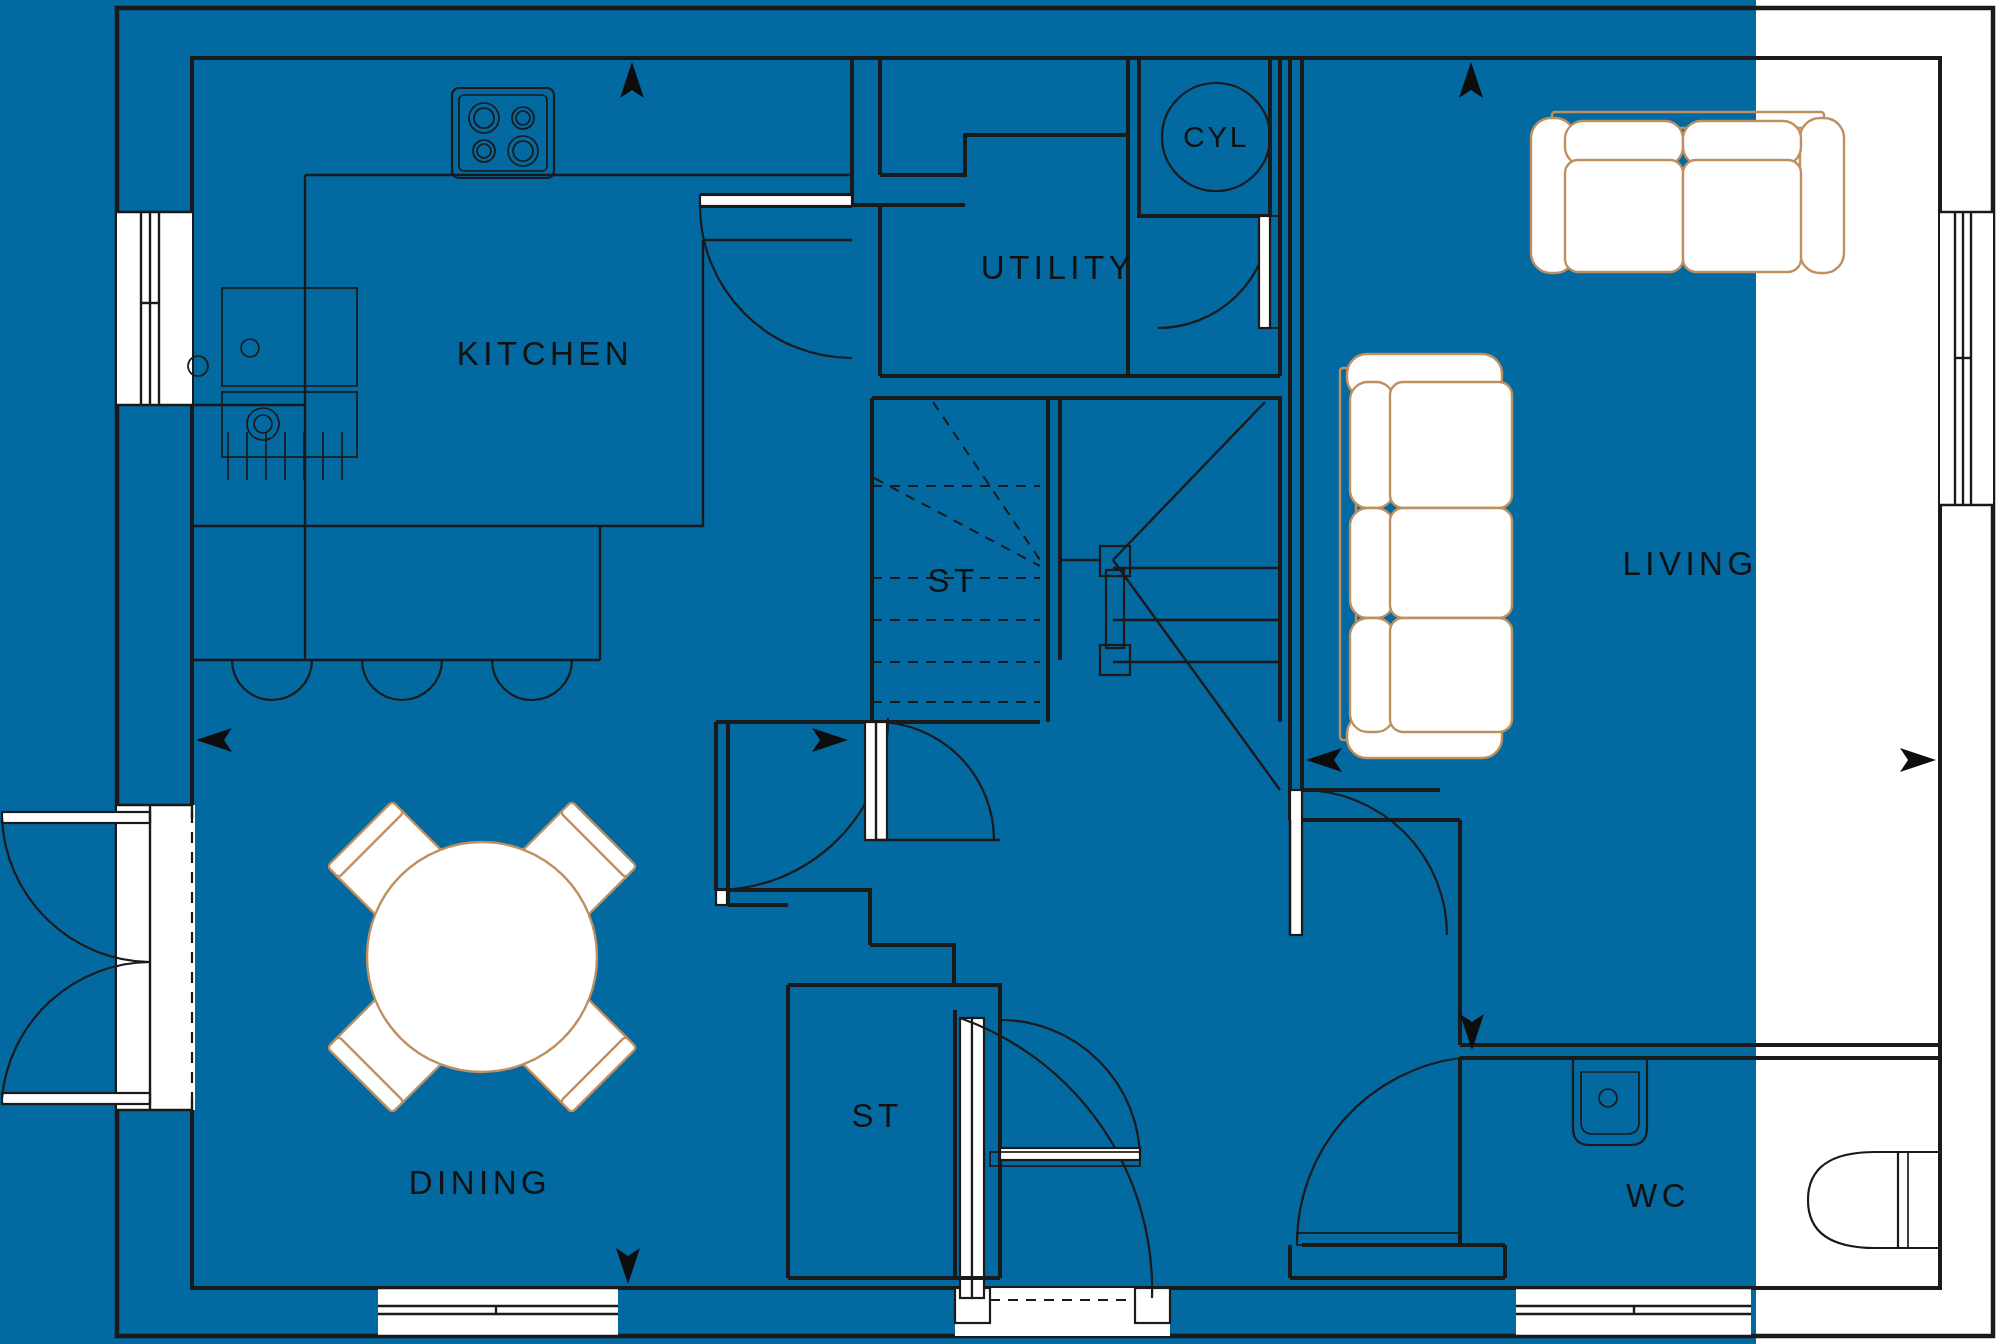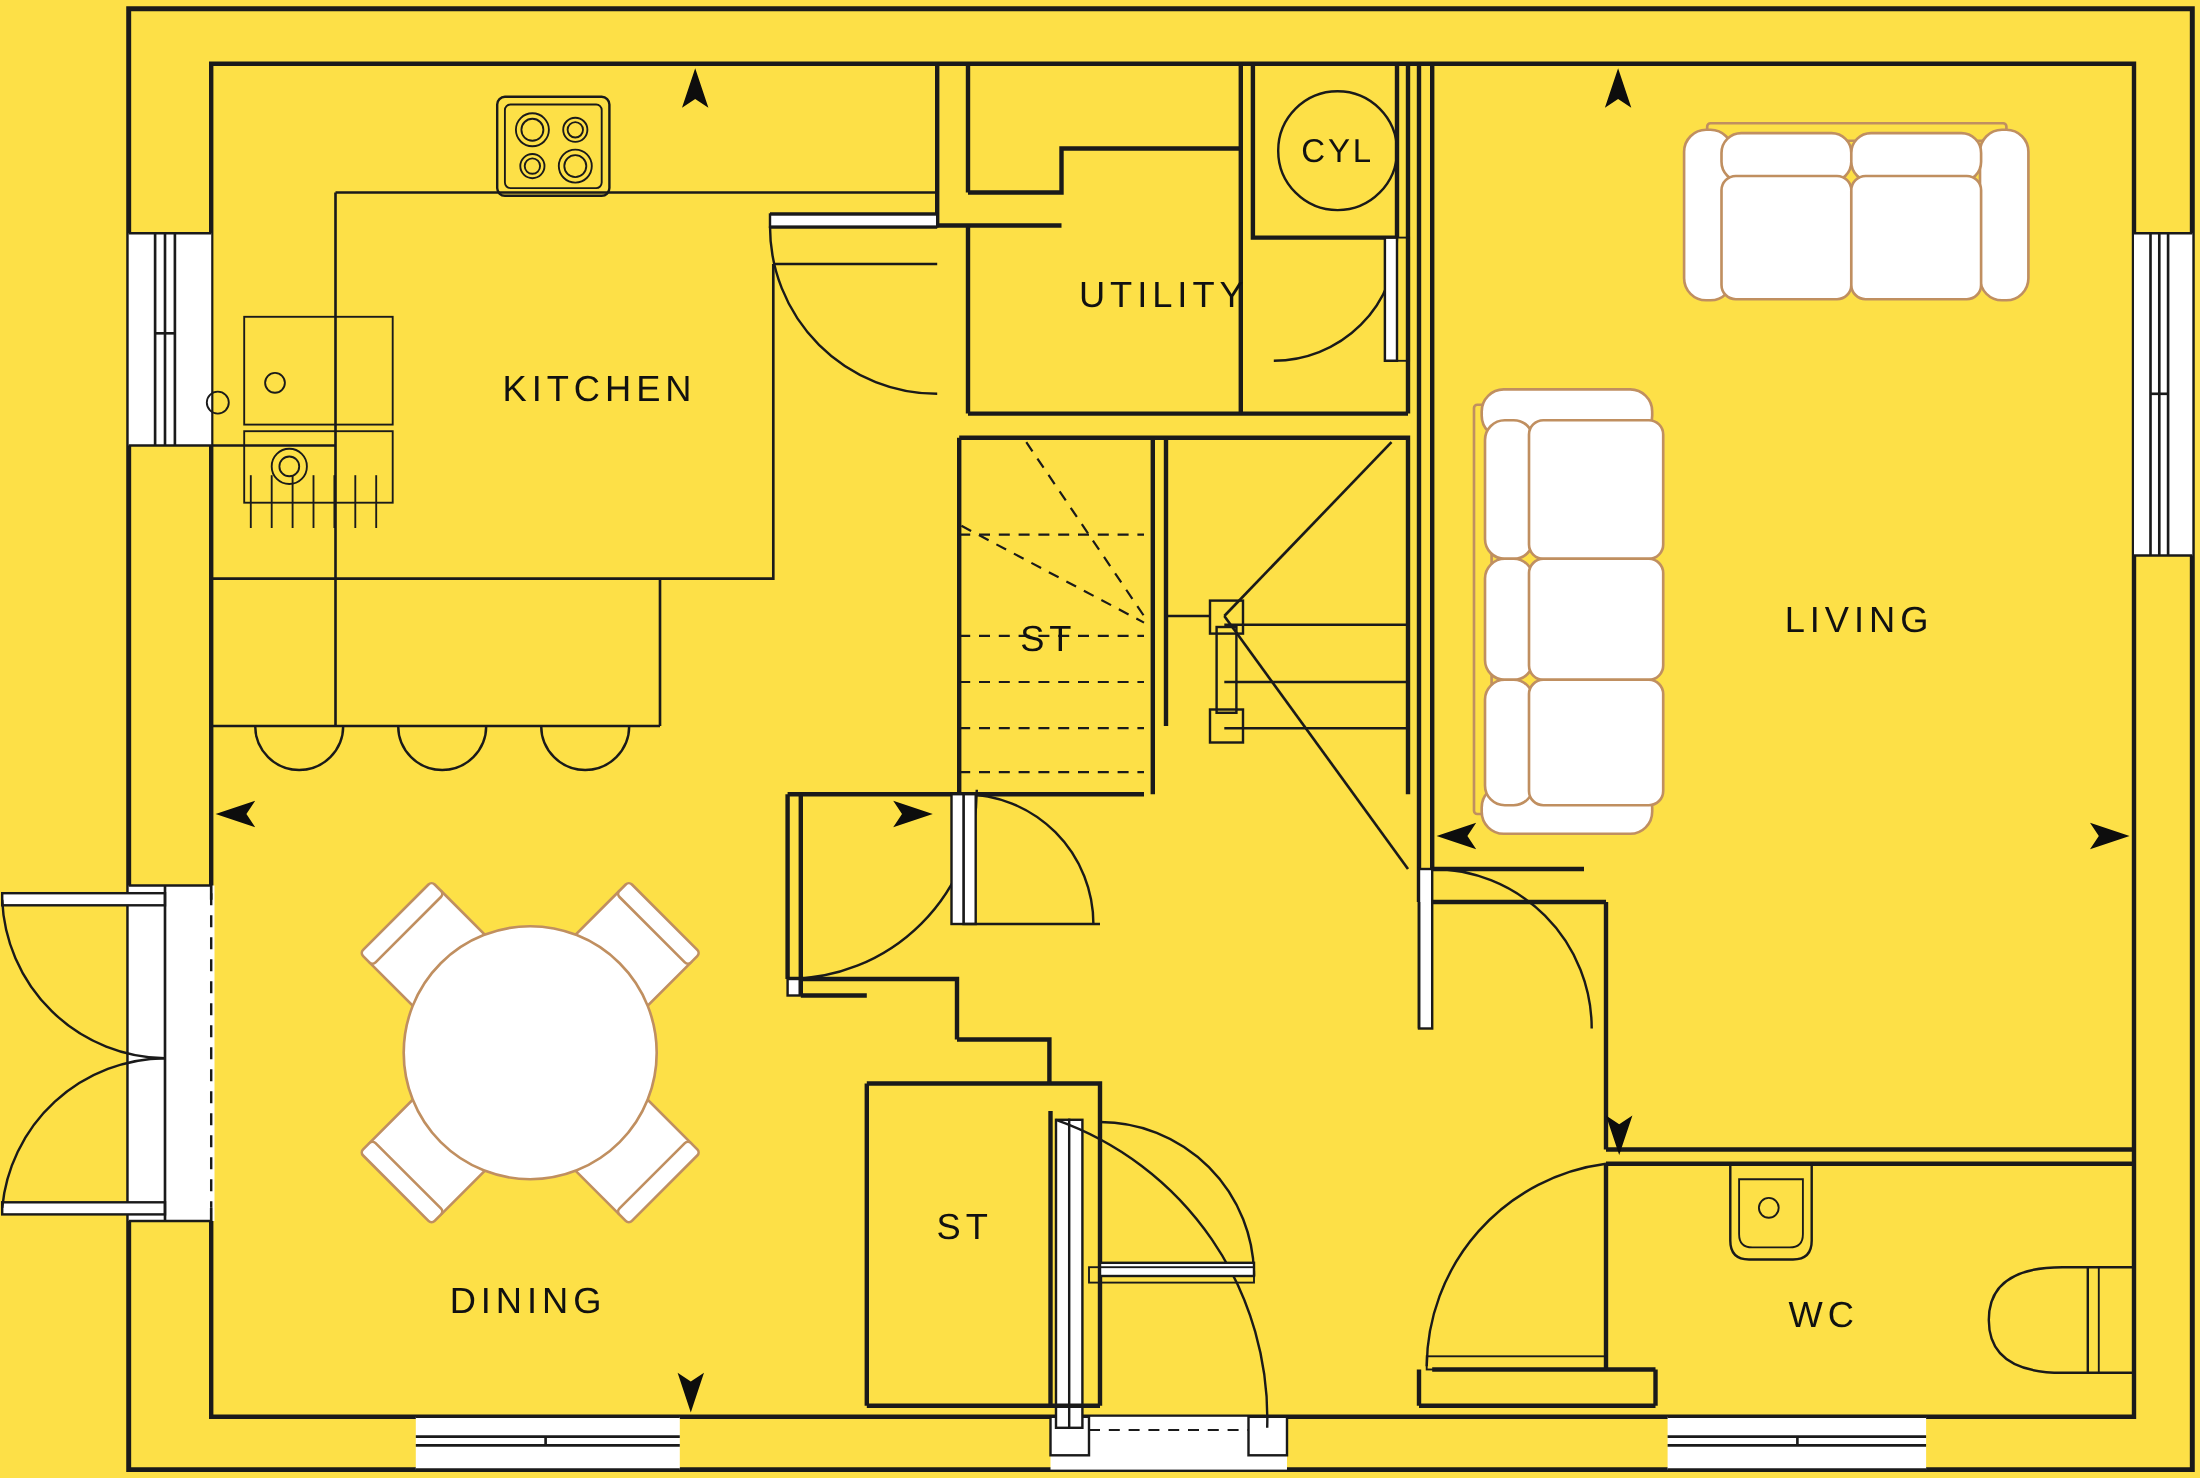--- a/index.html
+++ b/index.html
@@ -8,23 +8,23 @@
     background: #ffffff;
   }
   body {
     width: 2000px;
     height: 1344px;
     font-family: "Liberation Sans", sans-serif;
     overflow: hidden;
   }
   #plan-root {
     position: relative;
-    width: 2000px;
+    width: 1756px;
     height: 1344px;
-    background: #fde047;
+    background: #0369a1;
   }
   svg#floorplan {
     display: block;
     width: 2000px;
     height: 1344px;
   }
   .wall-outer {
     fill: none;
     stroke: #1a1a1a;
     stroke-width: 4.5;

